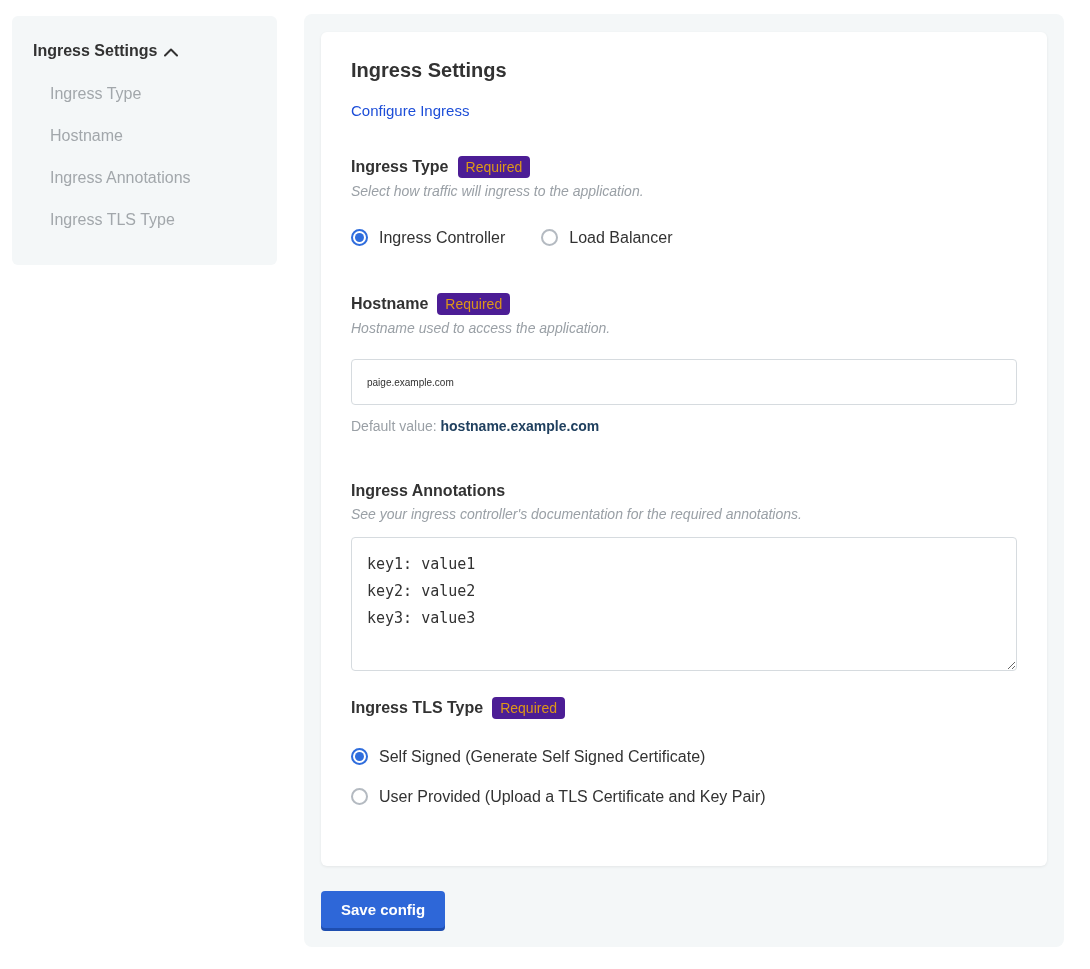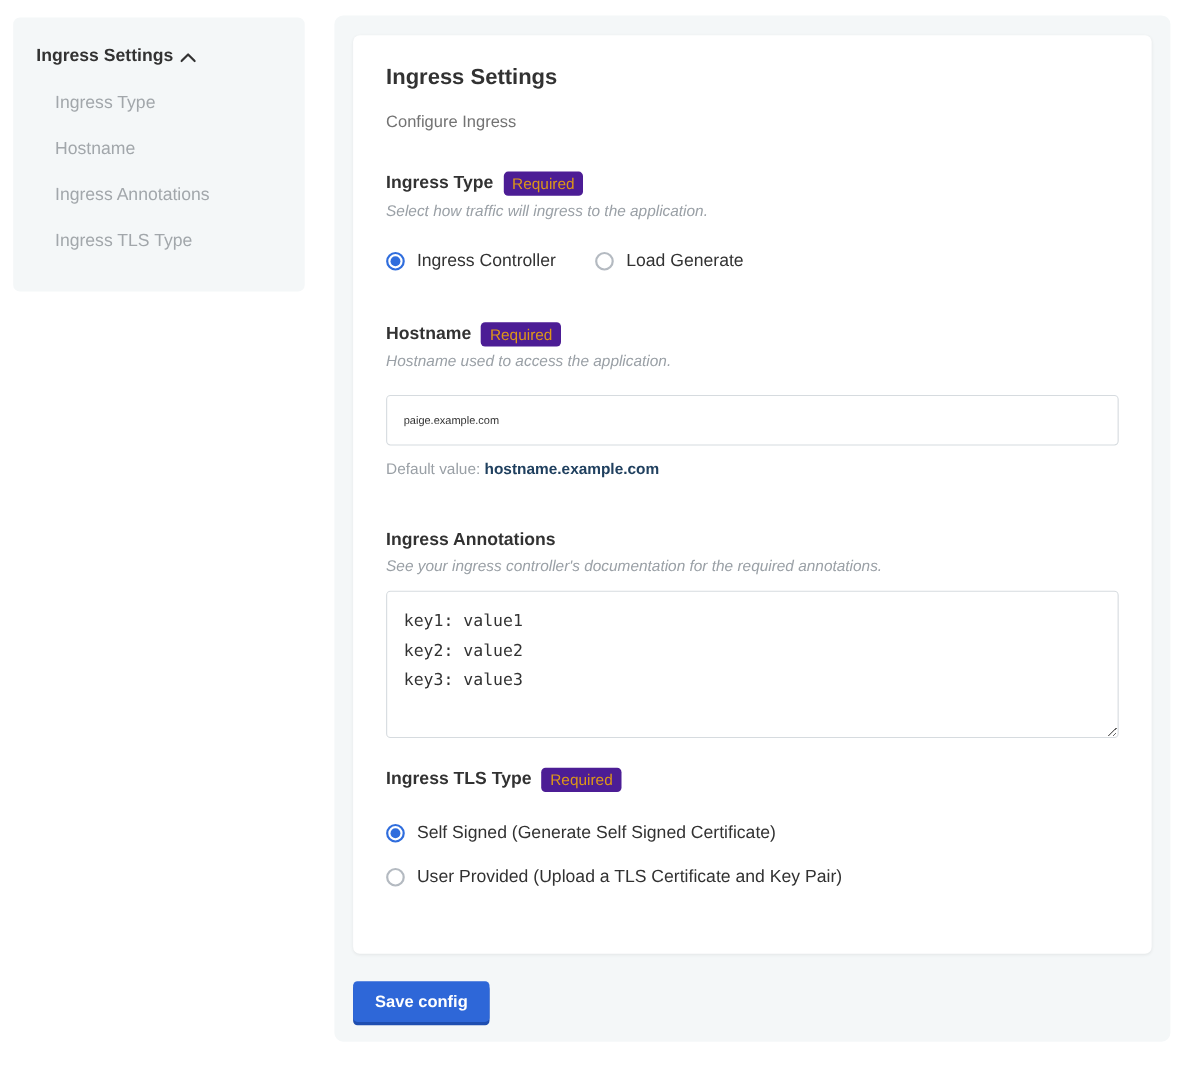--- a/index.html
+++ b/index.html
@@ -33,21 +33,21 @@
   .main-panel {
     position:absolute; left:304px; top:14px; width:760px; height:933px;
     background:#f4f7f8; border-radius:8px; padding:18px 17px;
   }
   .card {
     background:#ffffff; border-radius:6px; width:726px; min-height:832px;
     box-shadow:0 1px 3px rgba(0,0,0,0.07);
     padding:26px 30px 60px 30px;
   }
   .card-title { font-size:20px; font-weight:bold; color:#323232; line-height:24px; }
-  .card-subtitle { margin-top:20px; font-size:15px; color:#737373; line-height:18px; }
+  .card-subtitle { margin-top:20px; font-size:15px; color:#1d4ed8; line-height:18px; }
 
   .field-heading { display:flex; align-items:center; gap:9px; }
   .field-label { font-size:16px; font-weight:bold; color:#323232; line-height:20px; }
   .badge {
     background:#4c1d95; color:#dd9718;
     font-size:14px; line-height:14px; padding:4px 8px; border-radius:4px;
   }
   .field-help { margin-top:5px; font-size:14px; color:#9aa0a6; line-height:17px;font-style:italic; }
 
   .mt-ingress-type { margin-top:36px; }
@@ -130,21 +130,21 @@
         <span class="badge">Required</span>
       </div>
       <p class="field-help">Select how traffic will ingress to the application.</p>
       <div class="radio-row">
         <label class="radio-option">
           <span class="radio selected"></span>
           <span class="radio-label">Ingress Controller</span>
         </label>
         <label class="radio-option">
           <span class="radio"></span>
-          <span class="radio-label">Load Generate</span>
+          <span class="radio-label">Load Balancer</span>
         </label>
       </div>
     </div>
 
     <div class="mt-hostname">
       <div class="field-heading">
         <span class="field-label">Hostname</span>
         <span class="badge">Required</span>
       </div>
       <p class="field-help">Hostname used to access the application.</p>

